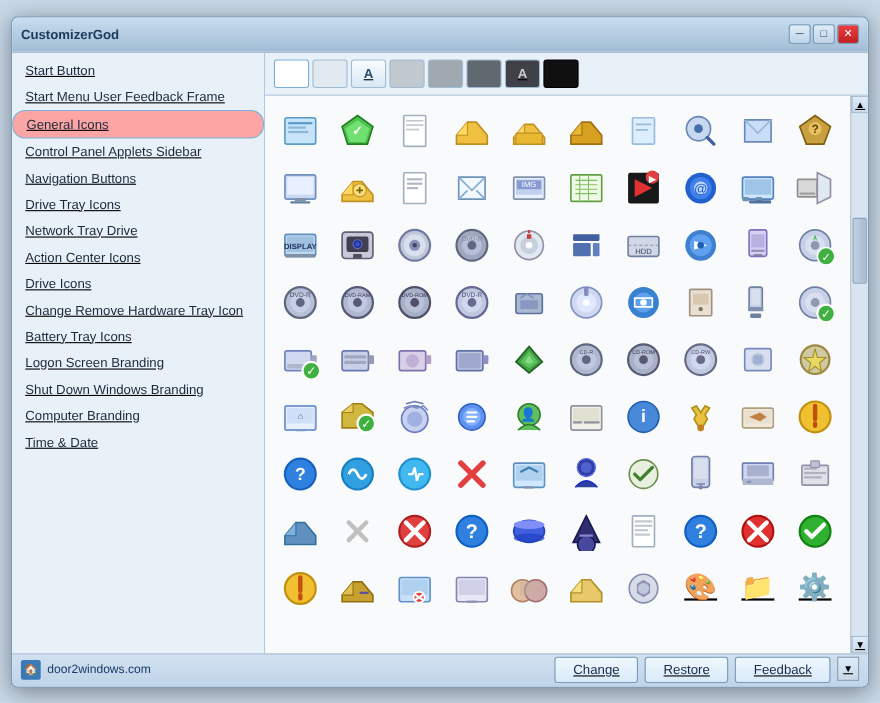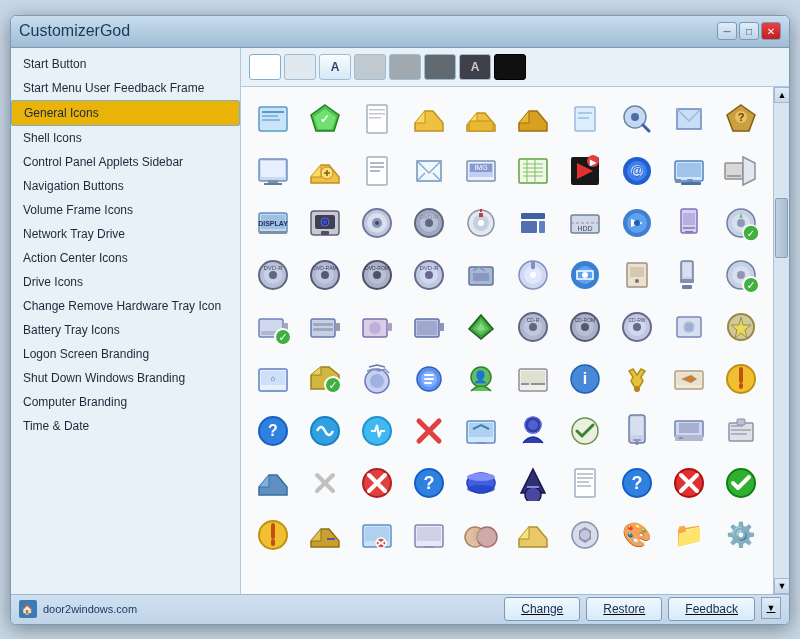--- a/index.html
+++ b/index.html
@@ -29,22 +29,22 @@
       background: linear-gradient(to bottom, #c8ddef, #a0bcd4);
       height: 32px;
       display: flex;
       align-items: center;
       justify-content: space-between;
       padding: 0 8px;
       border-bottom: 1px solid #7a9ab8;
       border-radius: 6px 6px 0 0;
     }
     .title-bar-text {
-      font-size: 16px;
-      font-weight: 400;
+      font-size: 12px;
+      font-weight: 700;
       color: #1a3a5c;
     }
     .title-bar-buttons {
       display: flex;
       gap: 2px;
     }
     .tb-btn {
       width: 20px;
       height: 18px;
       border: 1px solid #7a9ab8;
@@ -58,41 +58,42 @@
       color: #2a4a6a;
     }
     .tb-btn.close {
       background: linear-gradient(to bottom, #e84040, #c02020);
       color: white;
     }
     .main-content {
       display: flex;
       flex: 1;
       overflow: hidden;
+      text-decoration: underline;
     }
     .sidebar {
       width: 230px;
       background: #e8f0f8;
       border-right: 1px solid #b0c8e0;
       overflow-y: auto;
       padding: 4px 0;
       flex-shrink: 0;
     }
     .sidebar-item {
       padding: 5px 12px;
       cursor: pointer;
       color: #1a2a3a;
       white-space: nowrap;
       overflow: hidden;
       text-overflow: ellipsis;
     }
     .sidebar-item.active {
-      background: #eab308;
+      background: #fca5a5;
       border: 1px solid #7ab0d8;
-      border-radius: 2px;
+      border-radius: 12px;
     }
     .right-panel {
       flex: 1;
       display: flex;
       flex-direction: column;
       overflow: hidden;
     }
     .toolbar {
       display: flex;
       align-items: center;
@@ -229,24 +230,23 @@
       <div class="tb-btn close">✕</div>
     </div>
   </div>
 
   <div class="main-content">
 
     <div class="sidebar">
     <div class="sidebar-item">Start Button</div>
         <div class="sidebar-item">Start Menu User Feedback Frame</div>
         <div class="sidebar-item active">General Icons</div>
-        <div class="sidebar-item">Shell Icons</div>
         <div class="sidebar-item">Control Panel Applets Sidebar</div>
         <div class="sidebar-item">Navigation Buttons</div>
-        <div class="sidebar-item">Volume Frame Icons</div>
+        <div class="sidebar-item">Drive Tray Icons</div>
         <div class="sidebar-item">Network Tray Drive</div>
         <div class="sidebar-item">Action Center Icons</div>
         <div class="sidebar-item">Drive Icons</div>
         <div class="sidebar-item">Change Remove Hardware Tray Icon</div>
         <div class="sidebar-item">Battery Tray Icons</div>
         <div class="sidebar-item">Logon Screen Branding</div>
         <div class="sidebar-item">Shut Down Windows Branding</div>
         <div class="sidebar-item">Computer Branding</div>
         <div class="sidebar-item">Time &amp; Date</div>
       </div>

